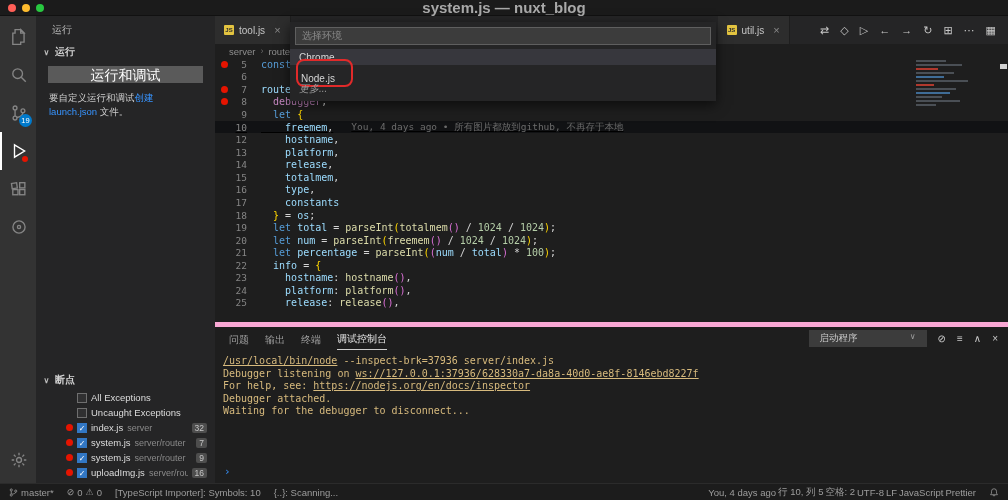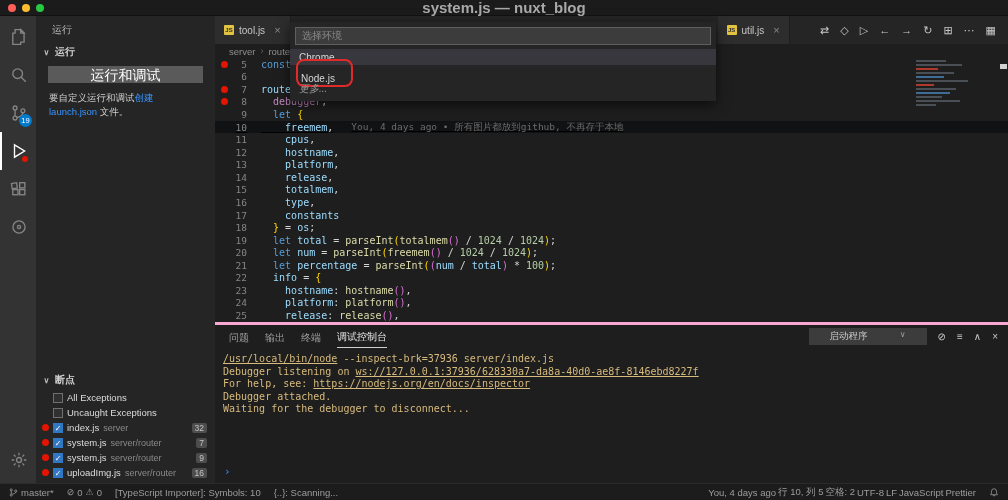--- a/index.html
+++ b/index.html
@@ -23,21 +23,21 @@
   .ab-item.gear{margin-top:auto;margin-bottom:4px;}
   
   .sidebar{width:179px;background:#252526;flex:none;display:flex;flex-direction:column;color:#cccccc;overflow:hidden;}
   .sb-title{font-size:10px;color:#b9b9b9;padding:7px 0 6px 16px;}
   .section-h{display:flex;align-items:center;font-size:10px;font-weight:bold;color:#d2d2d2;padding:2px 0 2px 5px;gap:3px;}
   .chev{font-size:8px;color:#bbb;width:11px;text-align:center;}
   .run-btn{display:block;margin:5px 12px 7px 12px;width:calc(100% - 24px);height:17px;background:#5a5a5a;color:#ffffff;border:none;font-size:14px;font-family:inherit;cursor:pointer;}
   .hint{font-size:9.5px;line-height:14px;color:#cfcfcf;padding:1px 13px;}
   .hint .lnk{color:#3794ff;cursor:pointer;}
   .bp-section{margin-top:auto;padding-bottom:3px;}
-  .bp-rows{margin-top:1px;}
+  .bp-rows{margin-top:1px;margin-left:24px;}
   .bp-row{display:flex;align-items:center;height:15px;padding:0 6px 0 6px;font-size:9.5px;gap:4px;cursor:pointer;}
   .bp-reddot{width:7px;height:7px;border-radius:50%;background:#e51400;flex:none;}
   .bp-reddot.hidden{visibility:hidden;}
   .cb{width:10px;height:10px;border:1px solid #6f6f6f;background:#303031;flex:none;font-size:8px;line-height:9px;text-align:center;color:#fff;}
   .cb.checked{background:#3277c4;border-color:#3277c4;}
   .bp-name{color:#dcdcdc;white-space:nowrap;}
   .bp-path{color:#8a8a8a;white-space:nowrap;overflow:hidden;flex:1;font-size:9px;}
   .bp-line{background:#4d4d4d;color:#c5c5c5;font-size:8.5px;border-radius:2px;padding:0 3px;margin-right:2px;}
   
   .editor-col{flex:1;display:flex;flex-direction:column;position:relative;background:#1e1e1e;min-width:0;}
@@ -70,26 +70,26 @@
   .ov-marker{position:absolute;right:1px;top:6px;width:7px;height:5px;background:#d2d2d2;}
   
   .quickpick{position:absolute;left:75px;top:6px;width:426px;background:#252526;z-index:30;box-shadow:0 4px 12px rgba(0,0,0,.6);padding-bottom:4px;}
   .qp-input{margin:5px 5px 4px 5px;height:18px;background:#3c3c3c;border:1px solid #5f5f5f;display:flex;align-items:center;padding-left:6px;}
   .qp-placeholder{color:#8c8c8c;font-size:10px;}
   .qp-row{height:16px;display:flex;align-items:center;padding-left:9px;font-size:10px;color:#d6d6d6;cursor:pointer;}
   .qp-row.qp-focused{background:#37373d;}
   .qp-annotated{border:2px solid #e12a2a;border-radius:8px;padding:12px 16px 1px 3px;margin-left:-3px;text-align:right;}
   .qp-muted{color:#9b9b9b;font-style:italic;}
   
-  .panel{height:161px;flex:none;border-top:3px solid #f9a8d4;display:flex;flex-direction:column;background:#1e1e1e;}
+  .panel{height:161px;flex:none;border-top:5px solid #f9a8d4;display:flex;flex-direction:column;background:#1e1e1e;}
   .panel-tabs-row{height:23px;display:flex;align-items:center;padding:0 10px 0 14px;flex:none;}
   .ptab{font-size:10px;color:#9d9d9d;margin-right:16px;padding:5px 0 3px 0;cursor:pointer;}
   .ptab.active{color:#e7e7e7;border-bottom:1px solid #cfcfcf;}
   .panel-right{margin-left:auto;display:flex;align-items:center;gap:11px;color:#c8c8c8;}
-  .launch-select{display:flex;justify-content:space-between;min-width:118px;background:#3c3c3c;border:1px solid #3c3c3c;color:#cccccc;font-size:9.5px;padding:1px 20px;cursor:pointer;}
+  .launch-select{display:flex;justify-content:space-between;min-width:118px;background:#3c3c3c;border:1px solid #3c3c3c;color:#cccccc;font-size:9.5px;padding:1px 10px;cursor:pointer;}
   .panel-icon{font-size:10px;cursor:pointer;}
   .console{flex:1;padding:5px 0 0 8px;font-family:"DejaVu Sans Mono",monospace;font-size:10px;line-height:12.5px;overflow:hidden;}
   .seg-tx{color:#d7ba7d;}
   .seg-link{color:#d7ba7d;text-decoration:underline;cursor:pointer;}
   .console-prompt{flex:none;padding:0 0 5px 9px;font-family:"DejaVu Sans Mono",monospace;font-size:11px;color:#3794ff;}
   
   .statusbar{height:17px;background:#1c1c1c;border-top:1px solid #2b2b2b;display:flex;align-items:center;font-size:9.5px;color:#9d9d9d;padding:0 9px;}
   #status-left{display:flex;gap:13px;align-items:center;}
   #status-right{display:flex;gap:2px;align-items:center;margin-left:auto;}
   .sb-item{display:flex;align-items:center;gap:3px;white-space:nowrap;cursor:pointer;}
@@ -252,21 +252,20 @@
       </div>
 
     <div class="code-region">
       <div id="code-lines">
           <div class="code-line"><span class="gutter"><span class="bpdot on"></span><span class="ln">5</span></span><span class="ctext"><span class="tk-kw">const</span><span class="tk-pl"> </span><span class="tk-vr">os</span><span class="tk-pl"> = </span><span class="tk-fn">require</span><span class="tk-b1">(</span><span class="tk-st">'os'</span><span class="tk-b1">)</span><span class="tk-pl">;</span></span></div>
           <div class="code-line"><span class="gutter"><span class="bpdot"></span><span class="ln">6</span></span><span class="ctext"></span></div>
           <div class="code-line"><span class="gutter"><span class="bpdot on"></span><span class="ln">7</span></span><span class="ctext"><span class="tk-vr">router</span><span class="tk-pl">.</span><span class="tk-fn">get</span><span class="tk-b1">(</span><span class="tk-st">'/sysinfo'</span><span class="tk-pl">, </span><span class="tk-k2">async</span><span class="tk-pl"> </span><span class="tk-b2">(</span><span class="tk-vr">ctx</span><span class="tk-pl">, </span><span class="tk-vr">next</span><span class="tk-b2">)</span><span class="tk-kw"> =&gt;</span><span class="tk-pl"> </span><span class="tk-b3">{</span></span></div>
           <div class="code-line"><span class="gutter"><span class="bpdot on"></span><span class="ln">8</span></span><span class="ctext"><span class="tk-pl">  </span><span class="tk-k2">debugger</span><span class="tk-pl">;</span></span></div>
           <div class="code-line"><span class="gutter"><span class="bpdot"></span><span class="ln">9</span></span><span class="ctext"><span class="tk-pl">  </span><span class="tk-kw">let</span><span class="tk-pl"> </span><span class="tk-b1">{</span></span></div>
           <div class="code-line cur"><span class="gutter"><span class="bpdot"></span><span class="ln">10</span></span><span class="ctext"><span class="tk-pl">    </span><span class="tk-vr">freemem</span><span class="tk-pl">,</span></span><span class="blame">You, 4 days ago • 所有图片都放到github, 不再存于本地</span></div>
-          <div class="code-line"><span class="gutter"><span class="bpdot"></span><span class="ln">11</span></span><span class="ctext"><span class="tk-pl">    </span><span class="tk-vr">cpus</span><span class="tk-pl">,</span></span></div>
           <div class="code-line"><span class="gutter"><span class="bpdot"></span><span class="ln">12</span></span><span class="ctext"><span class="tk-pl">    </span><span class="tk-vr">hostname</span><span class="tk-pl">,</span></span></div>
           <div class="code-line"><span class="gutter"><span class="bpdot"></span><span class="ln">13</span></span><span class="ctext"><span class="tk-pl">    </span><span class="tk-vr">platform</span><span class="tk-pl">,</span></span></div>
           <div class="code-line"><span class="gutter"><span class="bpdot"></span><span class="ln">14</span></span><span class="ctext"><span class="tk-pl">    </span><span class="tk-vr">release</span><span class="tk-pl">,</span></span></div>
           <div class="code-line"><span class="gutter"><span class="bpdot"></span><span class="ln">15</span></span><span class="ctext"><span class="tk-pl">    </span><span class="tk-vr">totalmem</span><span class="tk-pl">,</span></span></div>
           <div class="code-line"><span class="gutter"><span class="bpdot"></span><span class="ln">16</span></span><span class="ctext"><span class="tk-pl">    </span><span class="tk-vr">type</span><span class="tk-pl">,</span></span></div>
           <div class="code-line"><span class="gutter"><span class="bpdot"></span><span class="ln">17</span></span><span class="ctext"><span class="tk-pl">    </span><span class="tk-vr">constants</span></span></div>
           <div class="code-line"><span class="gutter"><span class="bpdot"></span><span class="ln">18</span></span><span class="ctext"><span class="tk-pl">  </span><span class="tk-b1">}</span><span class="tk-pl"> = </span><span class="tk-vr">os</span><span class="tk-pl">;</span></span></div>
           <div class="code-line"><span class="gutter"><span class="bpdot"></span><span class="ln">19</span></span><span class="ctext"><span class="tk-pl">  </span><span class="tk-kw">let</span><span class="tk-pl"> </span><span class="tk-vr">total</span><span class="tk-pl"> = </span><span class="tk-fn">parseInt</span><span class="tk-b1">(</span><span class="tk-fn">totalmem</span><span class="tk-b2">()</span><span class="tk-pl"> / </span><span class="tk-nm">1024</span><span class="tk-pl"> / </span><span class="tk-nm">1024</span><span class="tk-b1">)</span><span class="tk-pl">;</span></span></div>
           <div class="code-line"><span class="gutter"><span class="bpdot"></span><span class="ln">20</span></span><span class="ctext"><span class="tk-pl">  </span><span class="tk-kw">let</span><span class="tk-pl"> </span><span class="tk-vr">num</span><span class="tk-pl"> = </span><span class="tk-fn">parseInt</span><span class="tk-b1">(</span><span class="tk-fn">freemem</span><span class="tk-b2">()</span><span class="tk-pl"> / </span><span class="tk-nm">1024</span><span class="tk-pl"> / </span><span class="tk-nm">1024</span><span class="tk-b1">)</span><span class="tk-pl">;</span></span></div>
           <div class="code-line"><span class="gutter"><span class="bpdot"></span><span class="ln">21</span></span><span class="ctext"><span class="tk-pl">  </span><span class="tk-kw">let</span><span class="tk-pl"> </span><span class="tk-vr">percentage</span><span class="tk-pl"> = </span><span class="tk-fn">parseInt</span><span class="tk-b1">(</span><span class="tk-b2">(</span><span class="tk-vr">num</span><span class="tk-pl"> / </span><span class="tk-vr">total</span><span class="tk-b2">)</span><span class="tk-pl"> * </span><span class="tk-nm">100</span><span class="tk-b1">)</span><span class="tk-pl">;</span></span></div>

